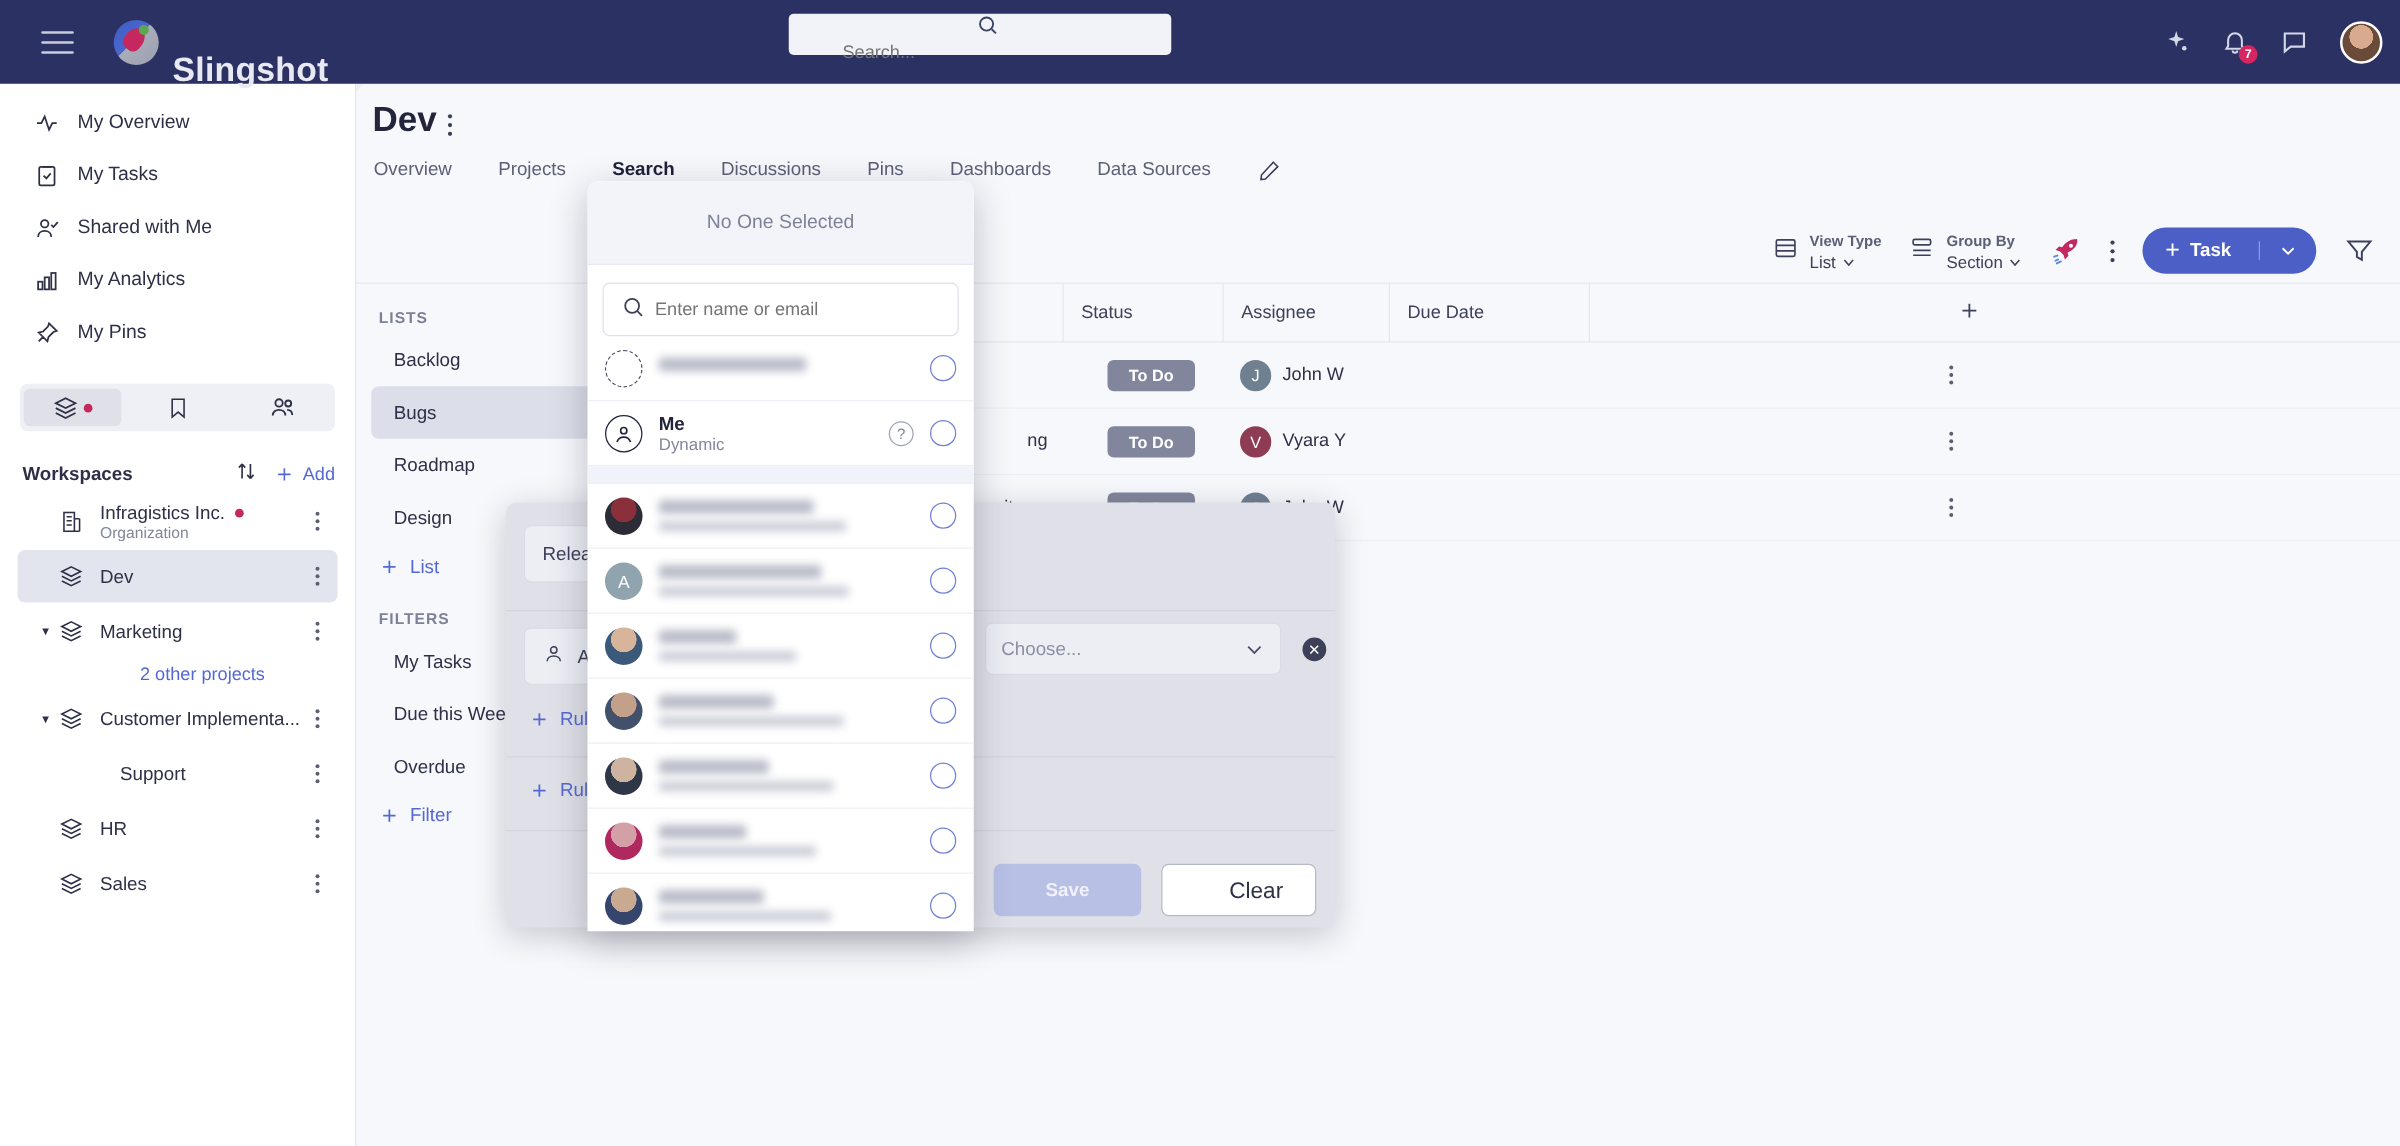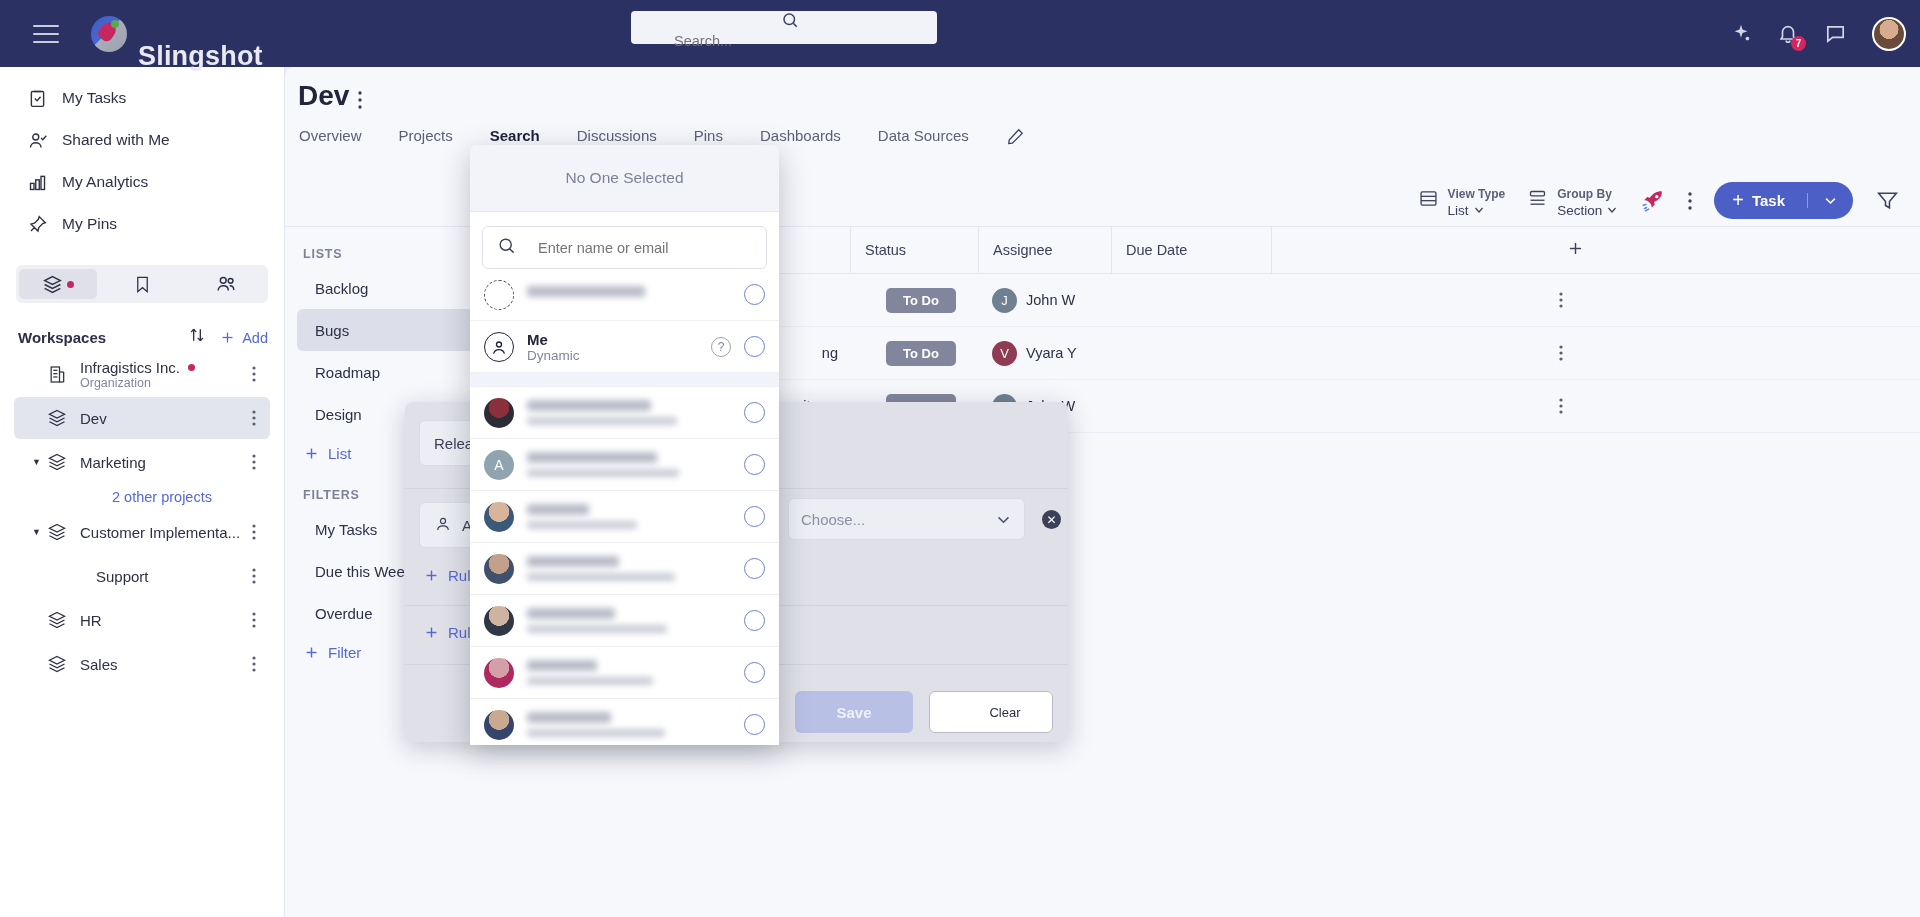--- a/index.html
+++ b/index.html
@@ -119,30 +119,30 @@
   #choose-sel { position:absolute; left:383px; top:96px; width:237px; height:42px; background:#eceef4;
      border:1px solid #d9dbe5; border-radius:6px; display:flex; align-items:center;
      justify-content:space-between; padding:0 12px; font-size:15px; color:#8b8fa3; cursor:pointer;}
   #clear-x { position:absolute; left:637px; top:108px; width:19px; height:19px; border-radius:50%;
      background:#3c4058; color:#fff; font-size:12px; display:flex; align-items:center;
      justify-content:center; cursor:pointer;}
   .btn-save { position:absolute; left:390px; top:289px; width:118px; height:42px; border-radius:6px;
      background:#b9c0e6; color:#f0f1f8; font-size:15px; font-weight:bold; display:flex;
      align-items:center; justify-content:center; cursor:pointer;}
   .btn-clear { position:absolute; left:524px; top:289px; width:124px; height:42px; border-radius:6px;
-     background:#fff; border:1px solid #b6b9c6; color:#2d3046; font-size:13px; display:flex;
+     background:#fff; border:1px solid #b6b9c6; color:#2d3046; font-size:18px; display:flex;
      align-items:center; justify-content:center; cursor:pointer;padding-left:28px;}
   
   #assignee-pop { position:absolute; left:470px; top:145px; width:309px; height:600px;
      background:#fff; border-radius:8px 8px 0 0; box-shadow:0 8px 30px rgba(20,22,40,.25);
      z-index:60; overflow:hidden; }
   #ap-head { height:67px; background:#f3f4fa; display:flex; align-items:center; justify-content:center;
      font-size:15.5px; color:#7e8296; border-bottom:1px solid #e6e8f1;}
   #ap-search { margin:14px 12px 0 12px; height:43px; border:1px solid #dfe1ea; border-radius:6px;
-     display:flex; align-items:center; padding-left:14px; gap:22px;}
+     display:flex; align-items:center; padding-left:14px; gap:8px;}
   #ap-search input { border:0; outline:none; font-size:14.5px; color:#3c4058; width:200px;
      font-family:"Liberation Sans",sans-serif;}
   .ap-item { height:52px; display:flex; align-items:center; padding:0 14px; gap:13px;
      border-bottom:1px solid #eef0f6; cursor:pointer;}
   .ap-av { width:30px; height:30px; border-radius:50%; flex:none; display:flex; align-items:center;
      justify-content:center; color:#fff; font-size:14px;}
   .ap-txt { flex:1; min-width:0;}
   .ap-n { font-size:15px; color:#22253c; font-weight:bold;}
   .ap-s { font-size:13.5px; color:#82869c;}
   .blurname { height:11px; border-radius:3px; background:#b9bcc8; filter:blur(3.4px); margin-bottom:6px;}
@@ -195,20 +195,28 @@
     </span>
     <span class="avatar-top"></span>
   </div>
 </div>
 
 <div id="sidebar">
   <div id="nav-list">
       <div class="nav-item">
         <span class="ni">
           <svg width="21" height="21" viewBox="0 0 24 24" stroke="currentColor" stroke-width="1.6" fill="none">
+            <polyline points="3 12 7 12 10 6 14 18 17 12 21 12" fill="none"></polyline>
+          </svg>
+        </span>
+        <span>My Overview</span>
+      </div>
+      <div class="nav-item">
+        <span class="ni">
+          <svg width="21" height="21" viewBox="0 0 24 24" stroke="currentColor" stroke-width="1.6" fill="none">
             <rect x="5" y="4" width="14" height="17" rx="1.5" fill="none"></rect>
             <line x1="8" y1="4" x2="16" y2="4"></line>
             <polyline points="9 12 11.5 14.5 15.5 10" fill="none"></polyline>
           </svg>
         </span>
         <span>My Tasks</span>
       </div>
       <div class="nav-item">
         <span class="ni">
           <svg width="21" height="21" viewBox="0 0 24 24" stroke="currentColor" stroke-width="1.6" fill="none">

